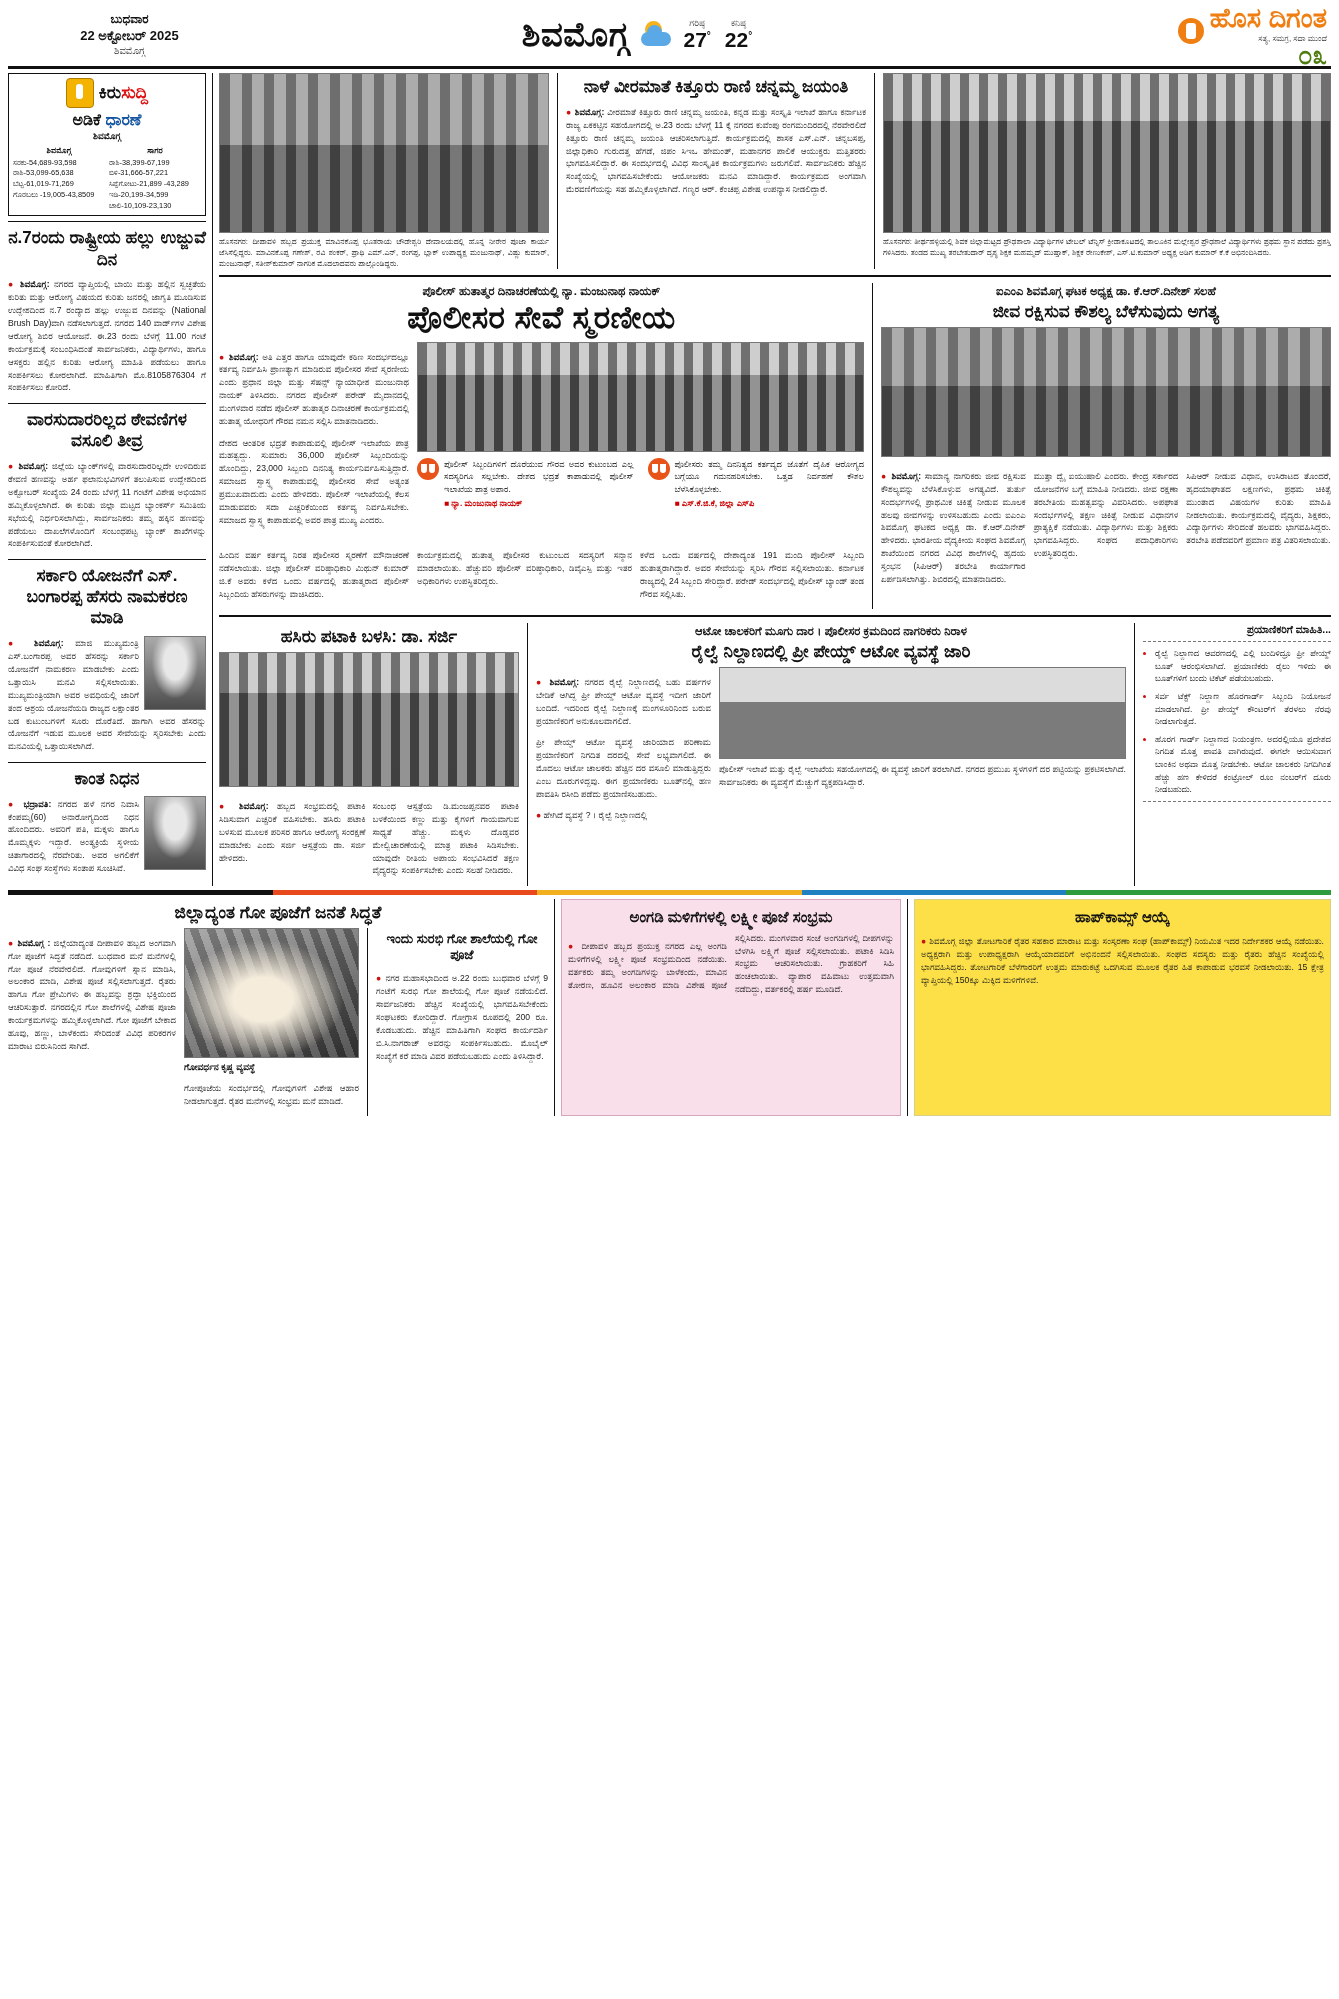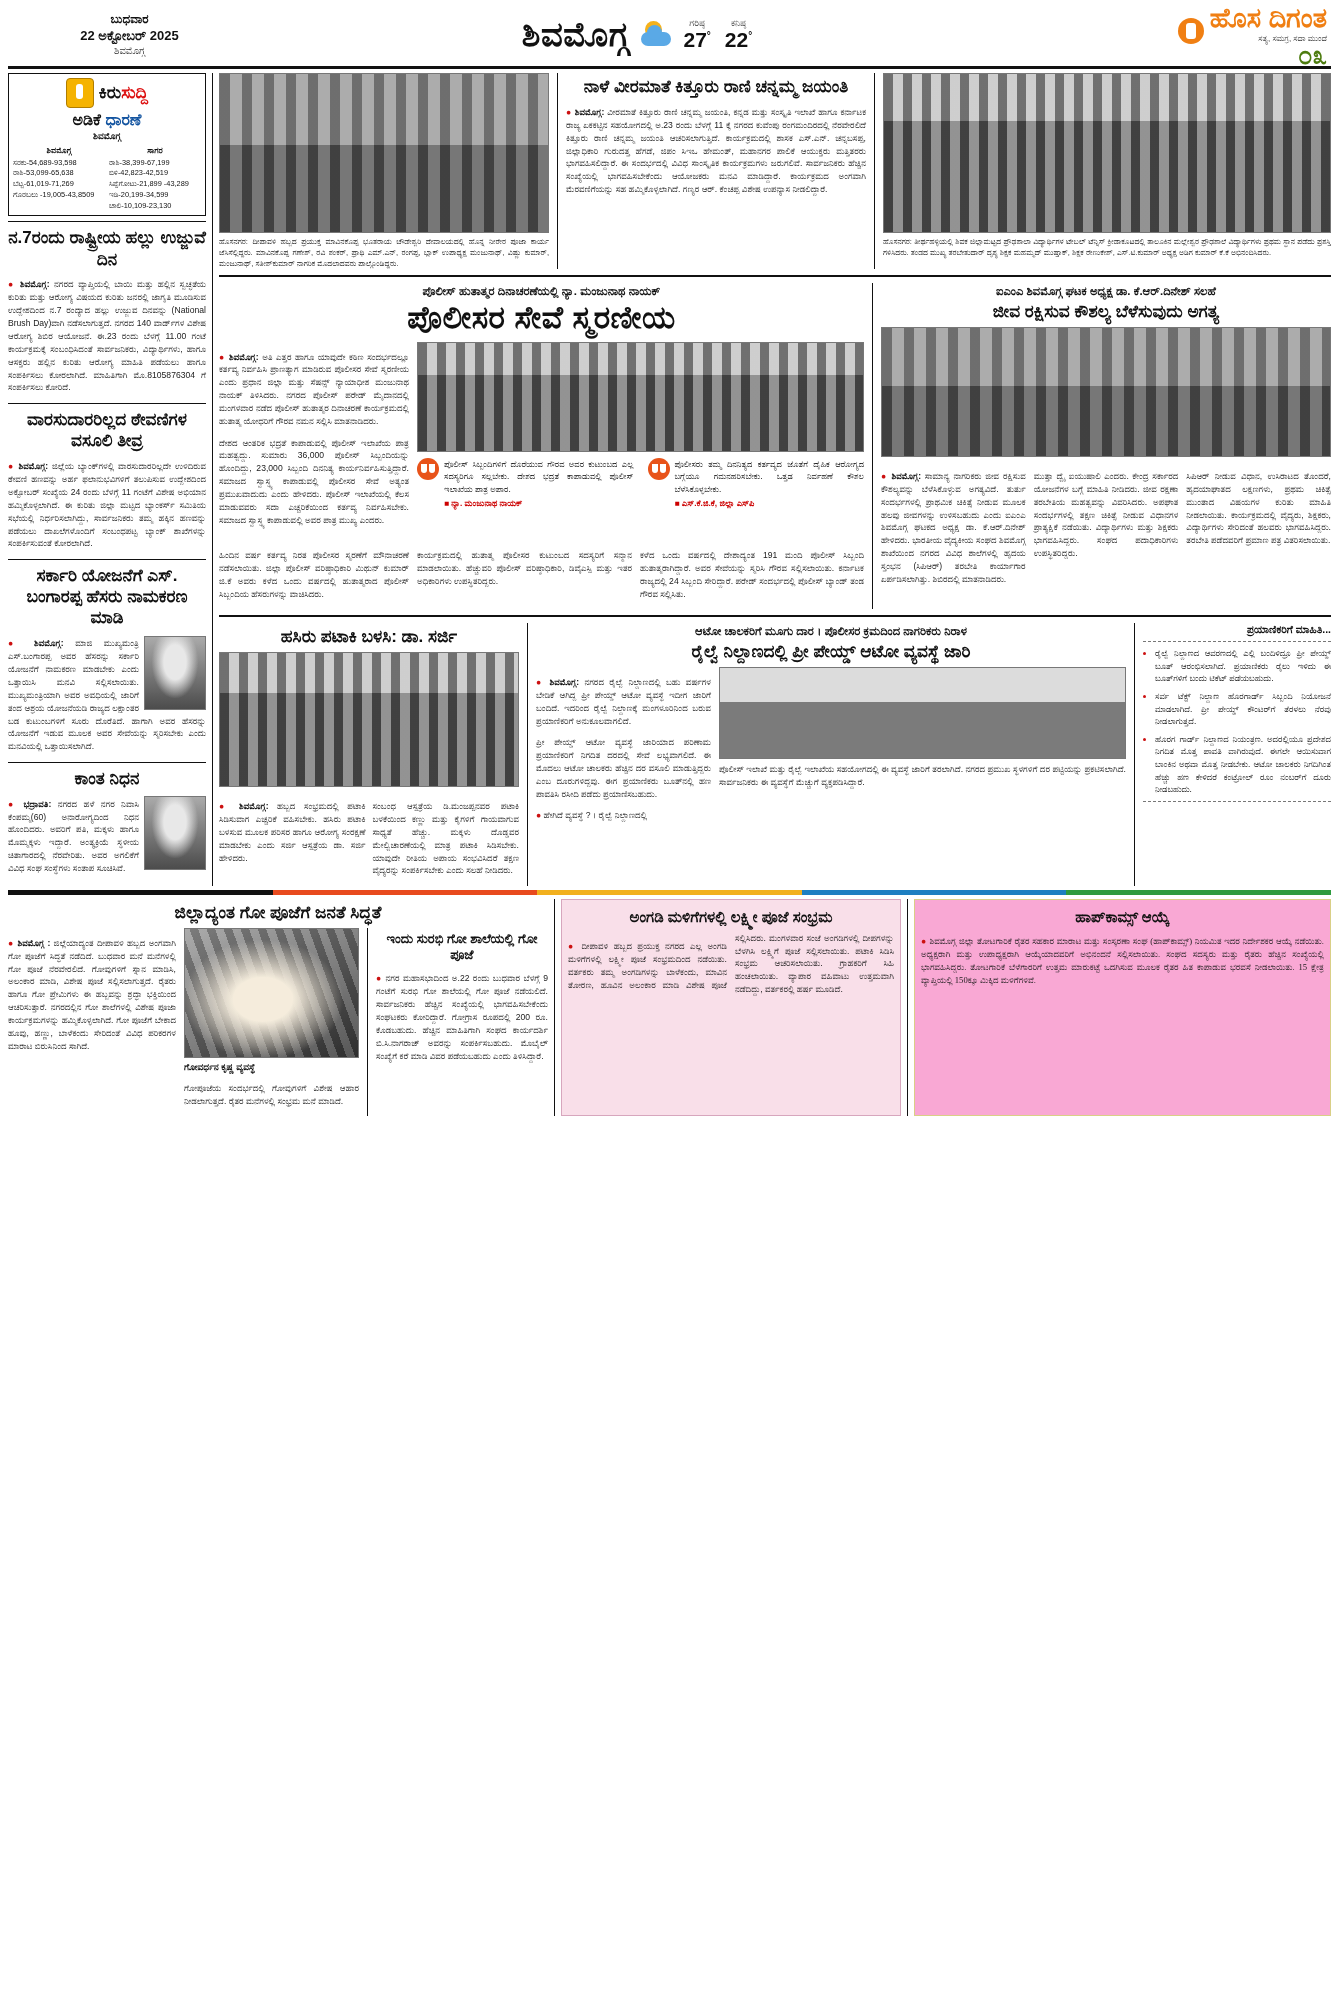--- a/index.html
+++ b/index.html
@@ -116,21 +116,21 @@
   .qmark:before, .qmark:after { content:""; position:absolute; top:6px; width:6px; height:9px; background:#fff; border-radius:0 0 5px 5px; }
   .qmark:before { left:4px; } .qmark:after { left:12px; }
   .qtext { font-size:8.3px; line-height:1.5; text-align:justify; }
   .qname { font-size:8.3px; font-weight:bold; color:#c00; margin-top:3px; }
 
   .cols2 { column-count:2; column-gap:8px; }
 
   
   .bottom { display:flex; gap:6px; margin-top:2px; }
   .pink { background:#f9dfe9; border:1px solid #d7a6bd; padding:5px 6px; }
-  .yellowbox { background:#f9a8d4; border:1px solid #d9cf86; padding:5px 6px;font-family:Liberation Serif, serif; }
+  .yellowbox { background:#fde047; border:1px solid #d9cf86; padding:5px 6px; }
   .bullets li { font-size:8.4px; line-height:1.5; margin-bottom:5px; text-align:justify; }
   .bullets { margin:3px 0 0 12px; padding:0; }
   .bullets li::marker { color:#cc1111; }
   .dashed { border-top:1px dashed #777; margin:5px 0; }
   .tiny-head { font-size:10.5px; font-weight:bold; }
   .center { text-align:right; }
   .strip-colors { display:flex; height:5px; margin:4px 0; }
   .strip-colors div { flex:1; }
 </style>
 </head>
@@ -189,21 +189,21 @@
           <div class="rate-col">
             <div class="rc-head">ಶಿವಮೊಗ್ಗ</div>
             <div>ಸರಕು-54,689-93,598</div>
             <div>ರಾಶಿ-53,099-65,638</div>
             <div>ಬೆಟ್ಟ-61,019-71,269</div>
             <div>ಗೊರಬಲು -19,005-43,8509</div>
           </div>
           <div class="rate-col">
             <div class="rc-head">ಸಾಗರ</div>
             <div>ರಾಶಿ-38,399-67,199</div>
-            <div>ಬಿಳಿ-42,823-42,519</div>
+            <div>ಬಿಳಿ-31,666-57,221</div>
             <div>ಸಿಪ್ಪೆಗೋಟು-21,899 -43,289</div>
             <div>ಇಡಿ-20,199-34,599</div>
             <div>ಚಾಲಿ-10,109-23,130</div>
           </div>
         </div>
       </div>
 
       <div class="hrule"></div>
 
       <h2 class="head">ನ.7ರಂದು ರಾಷ್ಟ್ರೀಯ ಹಲ್ಲು ಉಜ್ಜುವೆ ದಿನ</h2>

